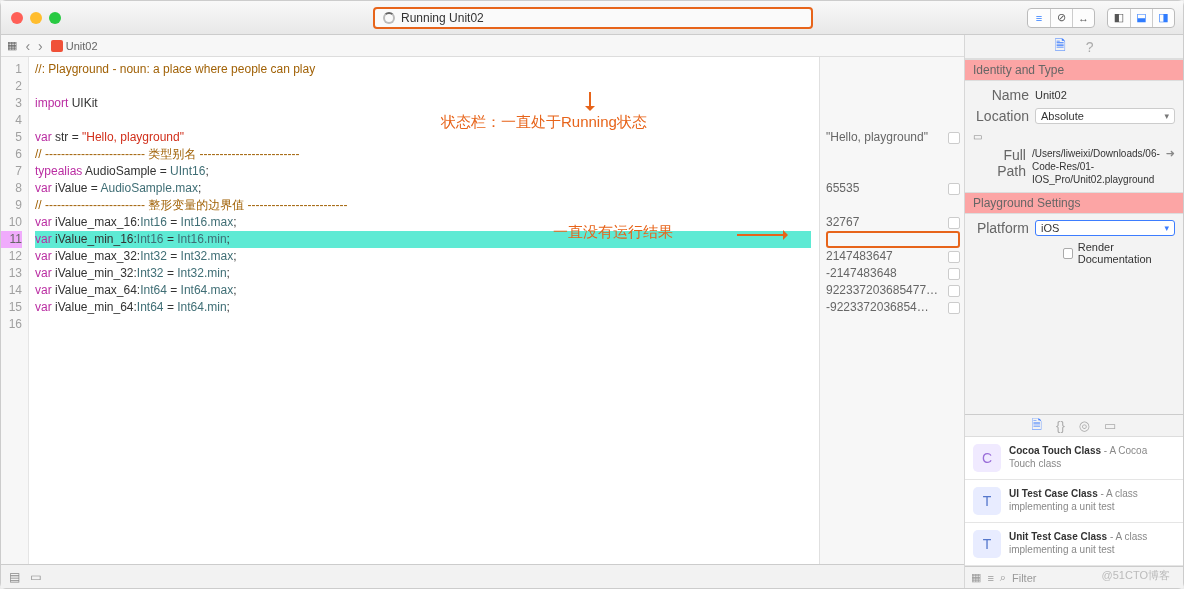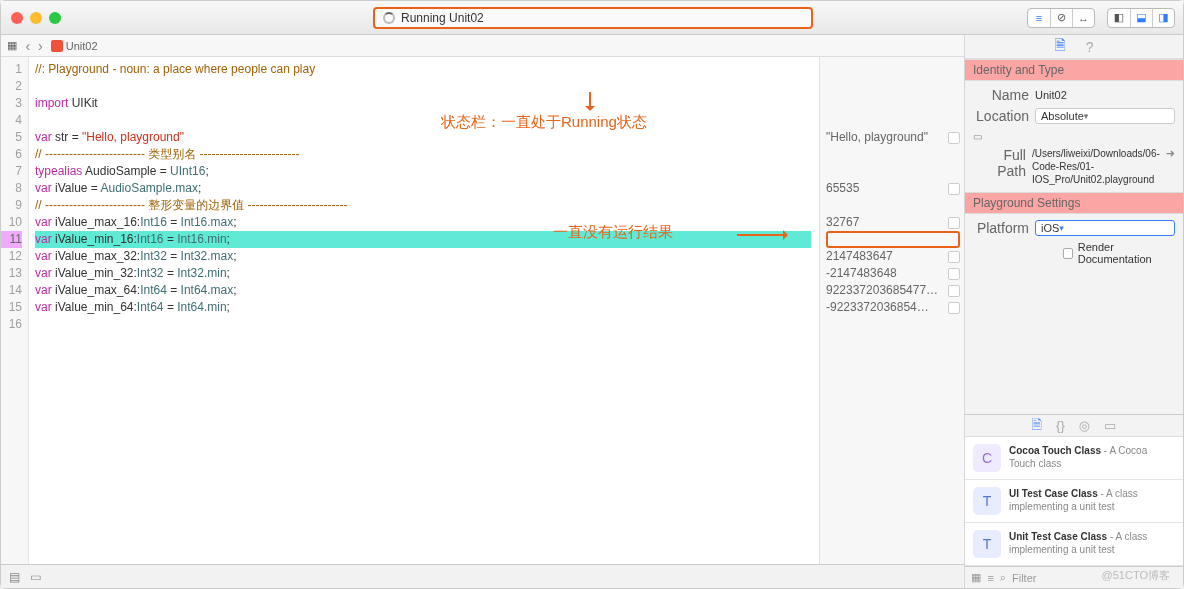--- a/index.html
+++ b/index.html
@@ -40,21 +40,21 @@
 .debugbar { height: 24px; background: #f2f2f2; border-top: 1px solid #ccc; display: flex; align-items: center; padding: 0 8px; gap: 10px; color: #888; }
 
 .inspector { width: 218px; background: #f3f3f3; display: flex; flex-direction: column; font-size: 11px; }
 .insp-tabs { height: 24px; border-bottom: 1px solid #ddd; display: flex; justify-content: center; align-items: center; gap: 20px; font-size: 14px; color: #aaa; }
 .insp-tabs .active { color: #3d7dff; }
 .insp-sec-hdr { background: #fca5a5; padding: 3px 8px; font-size: 12px; color: #666; border-top: 1px solid #ddd; border-bottom: 1px solid #ddd; }
 .insp-body { padding: 6px 8px; display: flex; flex-direction: column; gap: 5px; }
 .insp-row { display: flex; align-items: center; gap: 6px; }
 .insp-row label { width: 56px; text-align: right; color: #666; font-size: 14px; }
 .insp-row .val { flex: 1; font-size: 11px; }
-.select { display: inline-flex; align-items: center; justify-content: flex-start; background: #fff; border: 1px solid #ccc; border-radius: 3px; padding: 1px 5px; flex: 1; }
+.select { display: inline-flex; align-items: center; justify-content: space-between; background: #fff; border: 1px solid #ccc; border-radius: 3px; padding: 1px 5px; flex: 1; }
 .select .arr { color: #777; font-size: 9px; }
 .select.blue { border-color: #3d7dff; }
 .chk { display: flex; align-items: center; gap: 5px; margin-left: 90px; }
 
 .library { border-top: 1px solid #ccc; display: flex; flex-direction: column; }
 .lib-tabs { height: 22px; display: flex; justify-content: center; align-items: center; gap: 14px; color: #aaa; font-size: 13px; border-bottom: 1px solid #ddd; }
 .lib-tabs .active { color: #3d7dff; }
 .lib-list { overflow: auto; }
 .lib-item { display: flex; gap: 8px; padding: 7px 8px; border-bottom: 1px solid #e5e5e5; background: #fff; }
 .lib-icon { width: 28px; height: 28px; border-radius: 5px; background: #e8ecff; display: flex; align-items: center; justify-content: center; font-size: 14px; color: #5577cc; flex-shrink: 0; }

